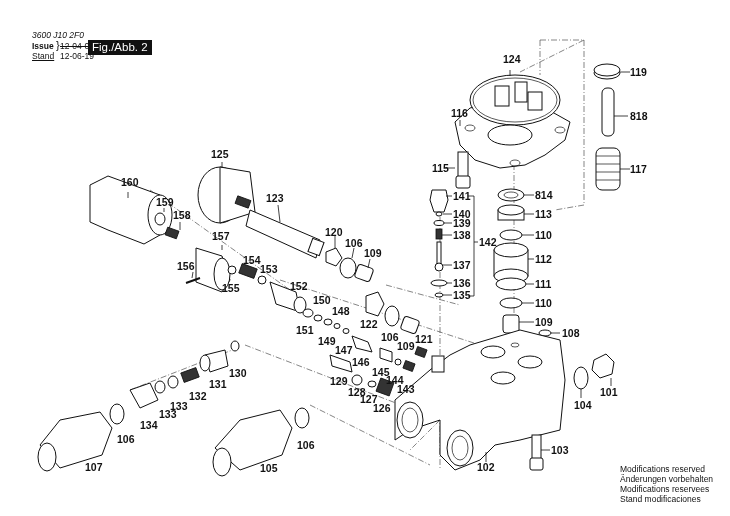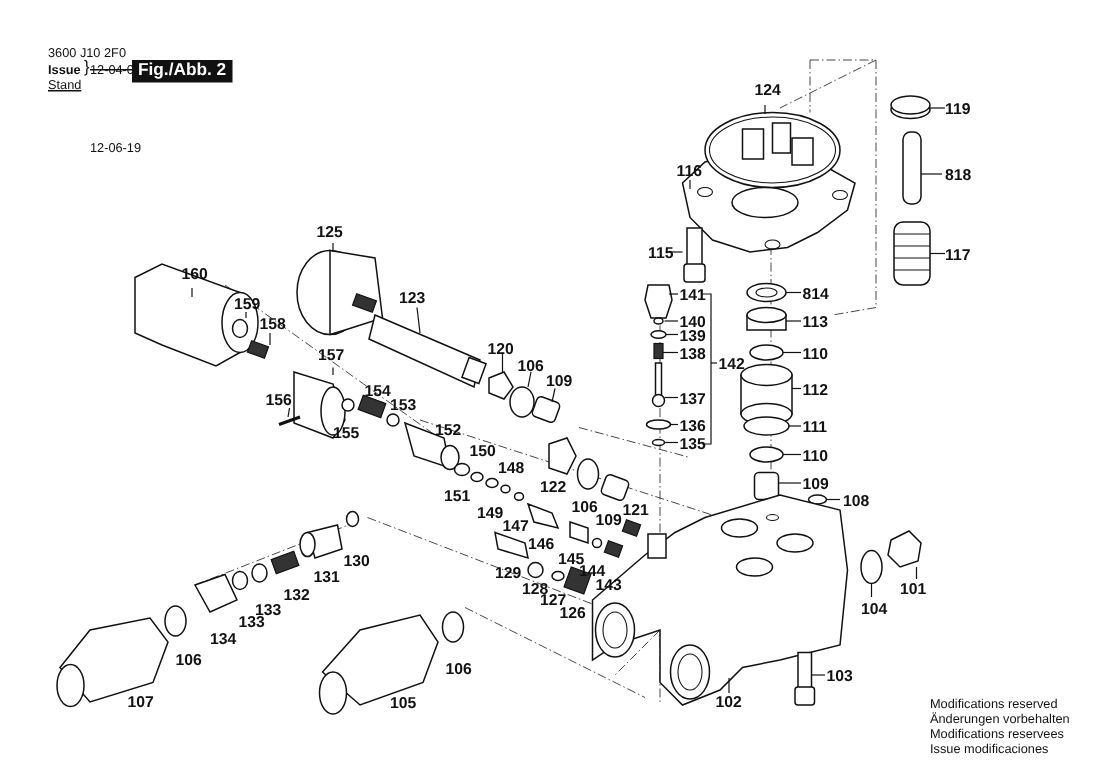--- a/index.html
+++ b/index.html
@@ -1,46 +1,46 @@
 <!DOCTYPE html>
 <html><head>
 <meta charset="utf-8">
 <style>
   html, body { margin:0; padding:0; background:#ffffff; }
   body { width:730px; height:516px; position:relative; overflow:hidden; font-family:"Liberation Sans", sans-serif; color:#111; }
   #stage { position:absolute; left:0; top:0; width:730px; height:516px; }
   .hdr { position:absolute; font-size:8.5px; line-height:10px; color:#111; }
-  .figbox { position:absolute; left:88px; top:40px; background:#111; color:#fff; font-weight:bold; font-size:11.5px; padding:1px 4px; line-height:13px; }
+  .figbox { position:absolute; left:88px; top:40px; background:#111; color:#fff; font-weight:normal; font-size:11.5px; padding:1px 4px; line-height:13px; }
   .strike { text-decoration:line-through; }
   .mods { position:absolute; left:620px; top:464px; font-size:8.5px; line-height:10px; }
   svg text.lbl { font-family:"Liberation Sans", sans-serif; font-size:10.5px; font-weight:bold; fill:#111; }
   .part { fill:#fff; stroke:#111; stroke-width:1; }
   .thin { fill:none; stroke:#111; stroke-width:0.7; }
   .dash { fill:none; stroke:#333; stroke-width:0.6; stroke-dasharray:6 2 1 2; }
   .leader { stroke:#111; stroke-width:0.8; fill:none; }
   .dark { fill:#333; stroke:#111; stroke-width:0.8; }
 </style>
 </head>
 <body>
 
 <div id="stage">
 
-  <div class="hdr" style="left:32px;top:30px;">3600 J10 2F0</div>
+  <div class="hdr" style="left:32px;top:30px;font-style:italic;">3600 J10 2F0</div>
   <div class="hdr" style="left:32px;top:41px;font-weight:bold;">Issue</div>
   <div class="hdr" style="left:32px;top:51px;text-decoration:underline;">Stand</div>
   <div class="hdr" style="left:56px;top:40px;font-size:11px;">}</div>
   <div class="hdr strike" style="left:60px;top:41px;">12-04-03</div>
-  <div class="hdr" style="left:60px;top:51px;margin-top:42px;">12-06-19</div>
+  <div class="hdr" style="left:60px;top:51px;">12-06-19</div>
   <div class="figbox">Fig./Abb. 2</div>
 
   <div class="mods">
     <div>Modifications reserved</div>
     <div>Änderungen vorbehalten</div>
     <div>Modifications reservees</div>
-    <div>Issue modificaciones</div>
+    <div>Stand modificaciones</div>
   </div>
 
   <svg width="730" height="516" style="position:absolute;left:0;top:0;">
 
     <g>
       <polyline class="dash" points="540,40 584,40 584,205 555,210"></polyline>
       <line class="dash" x1="540" y1="40" x2="540" y2="75"></line>
       <line class="dash" x1="584" y1="40" x2="520" y2="72"></line>
       <polyline class="dash" points="245,345 440,420 410,450"></polyline>
       <polyline class="dash" points="310,405 430,465"></polyline>

